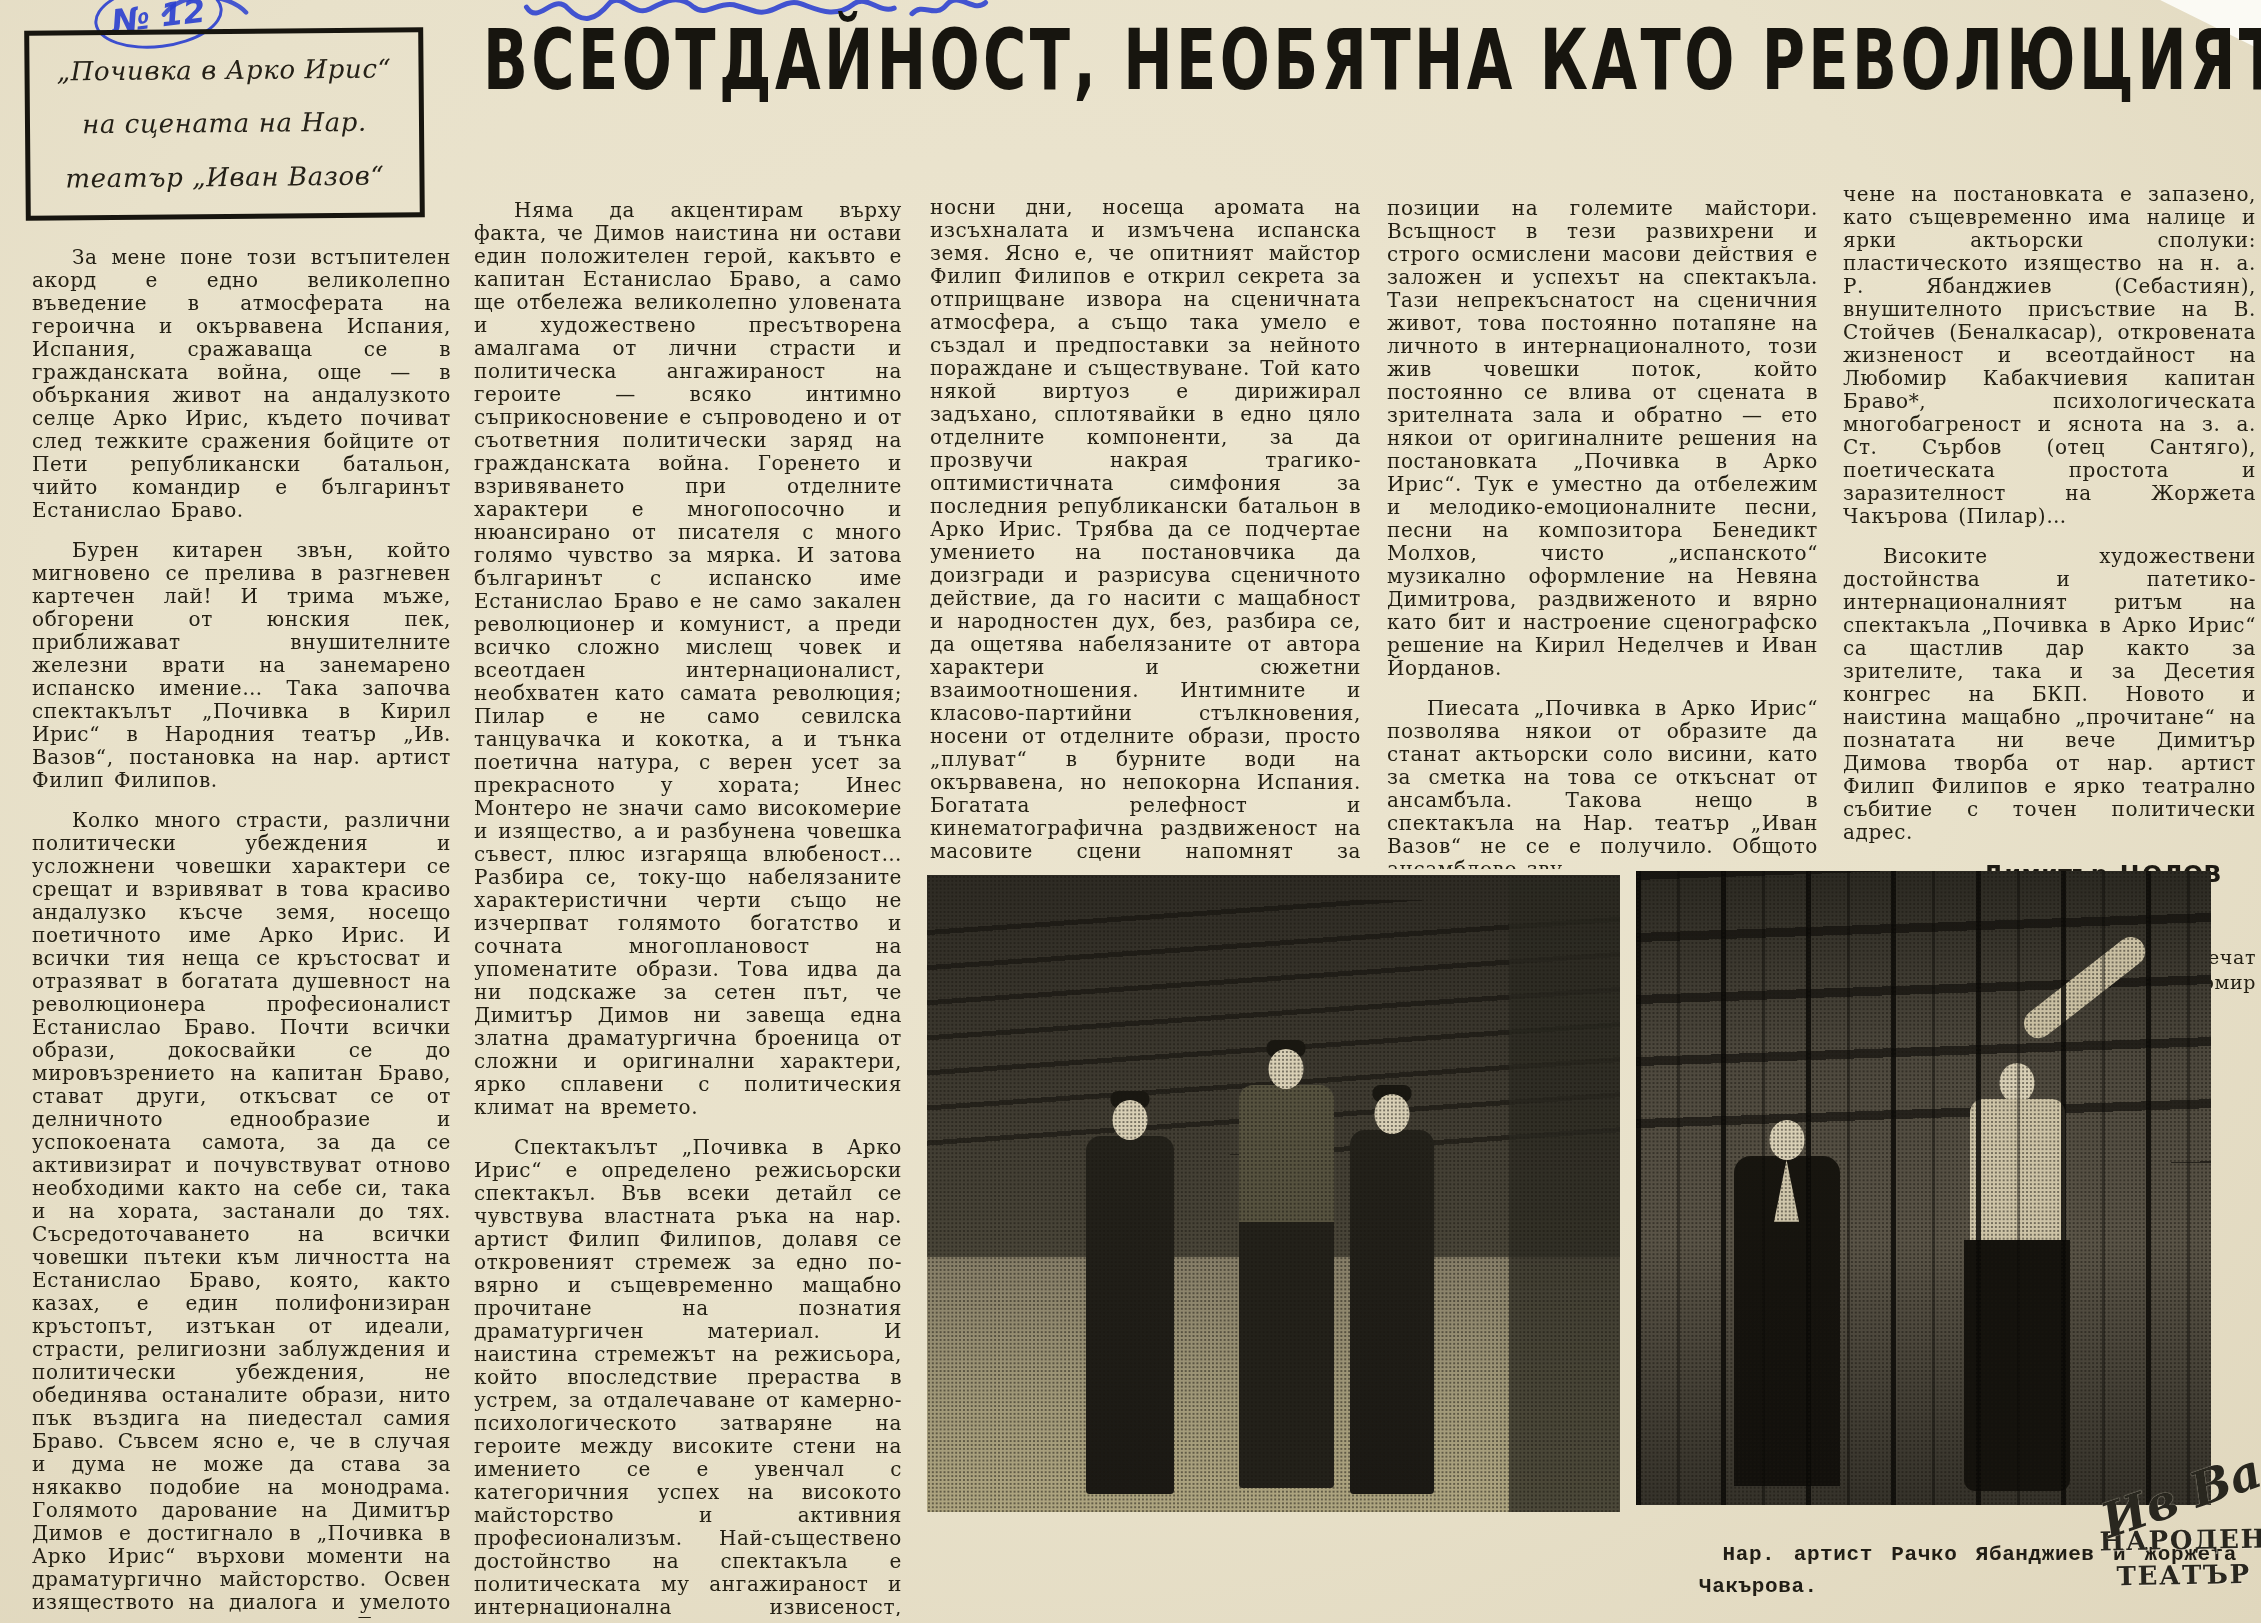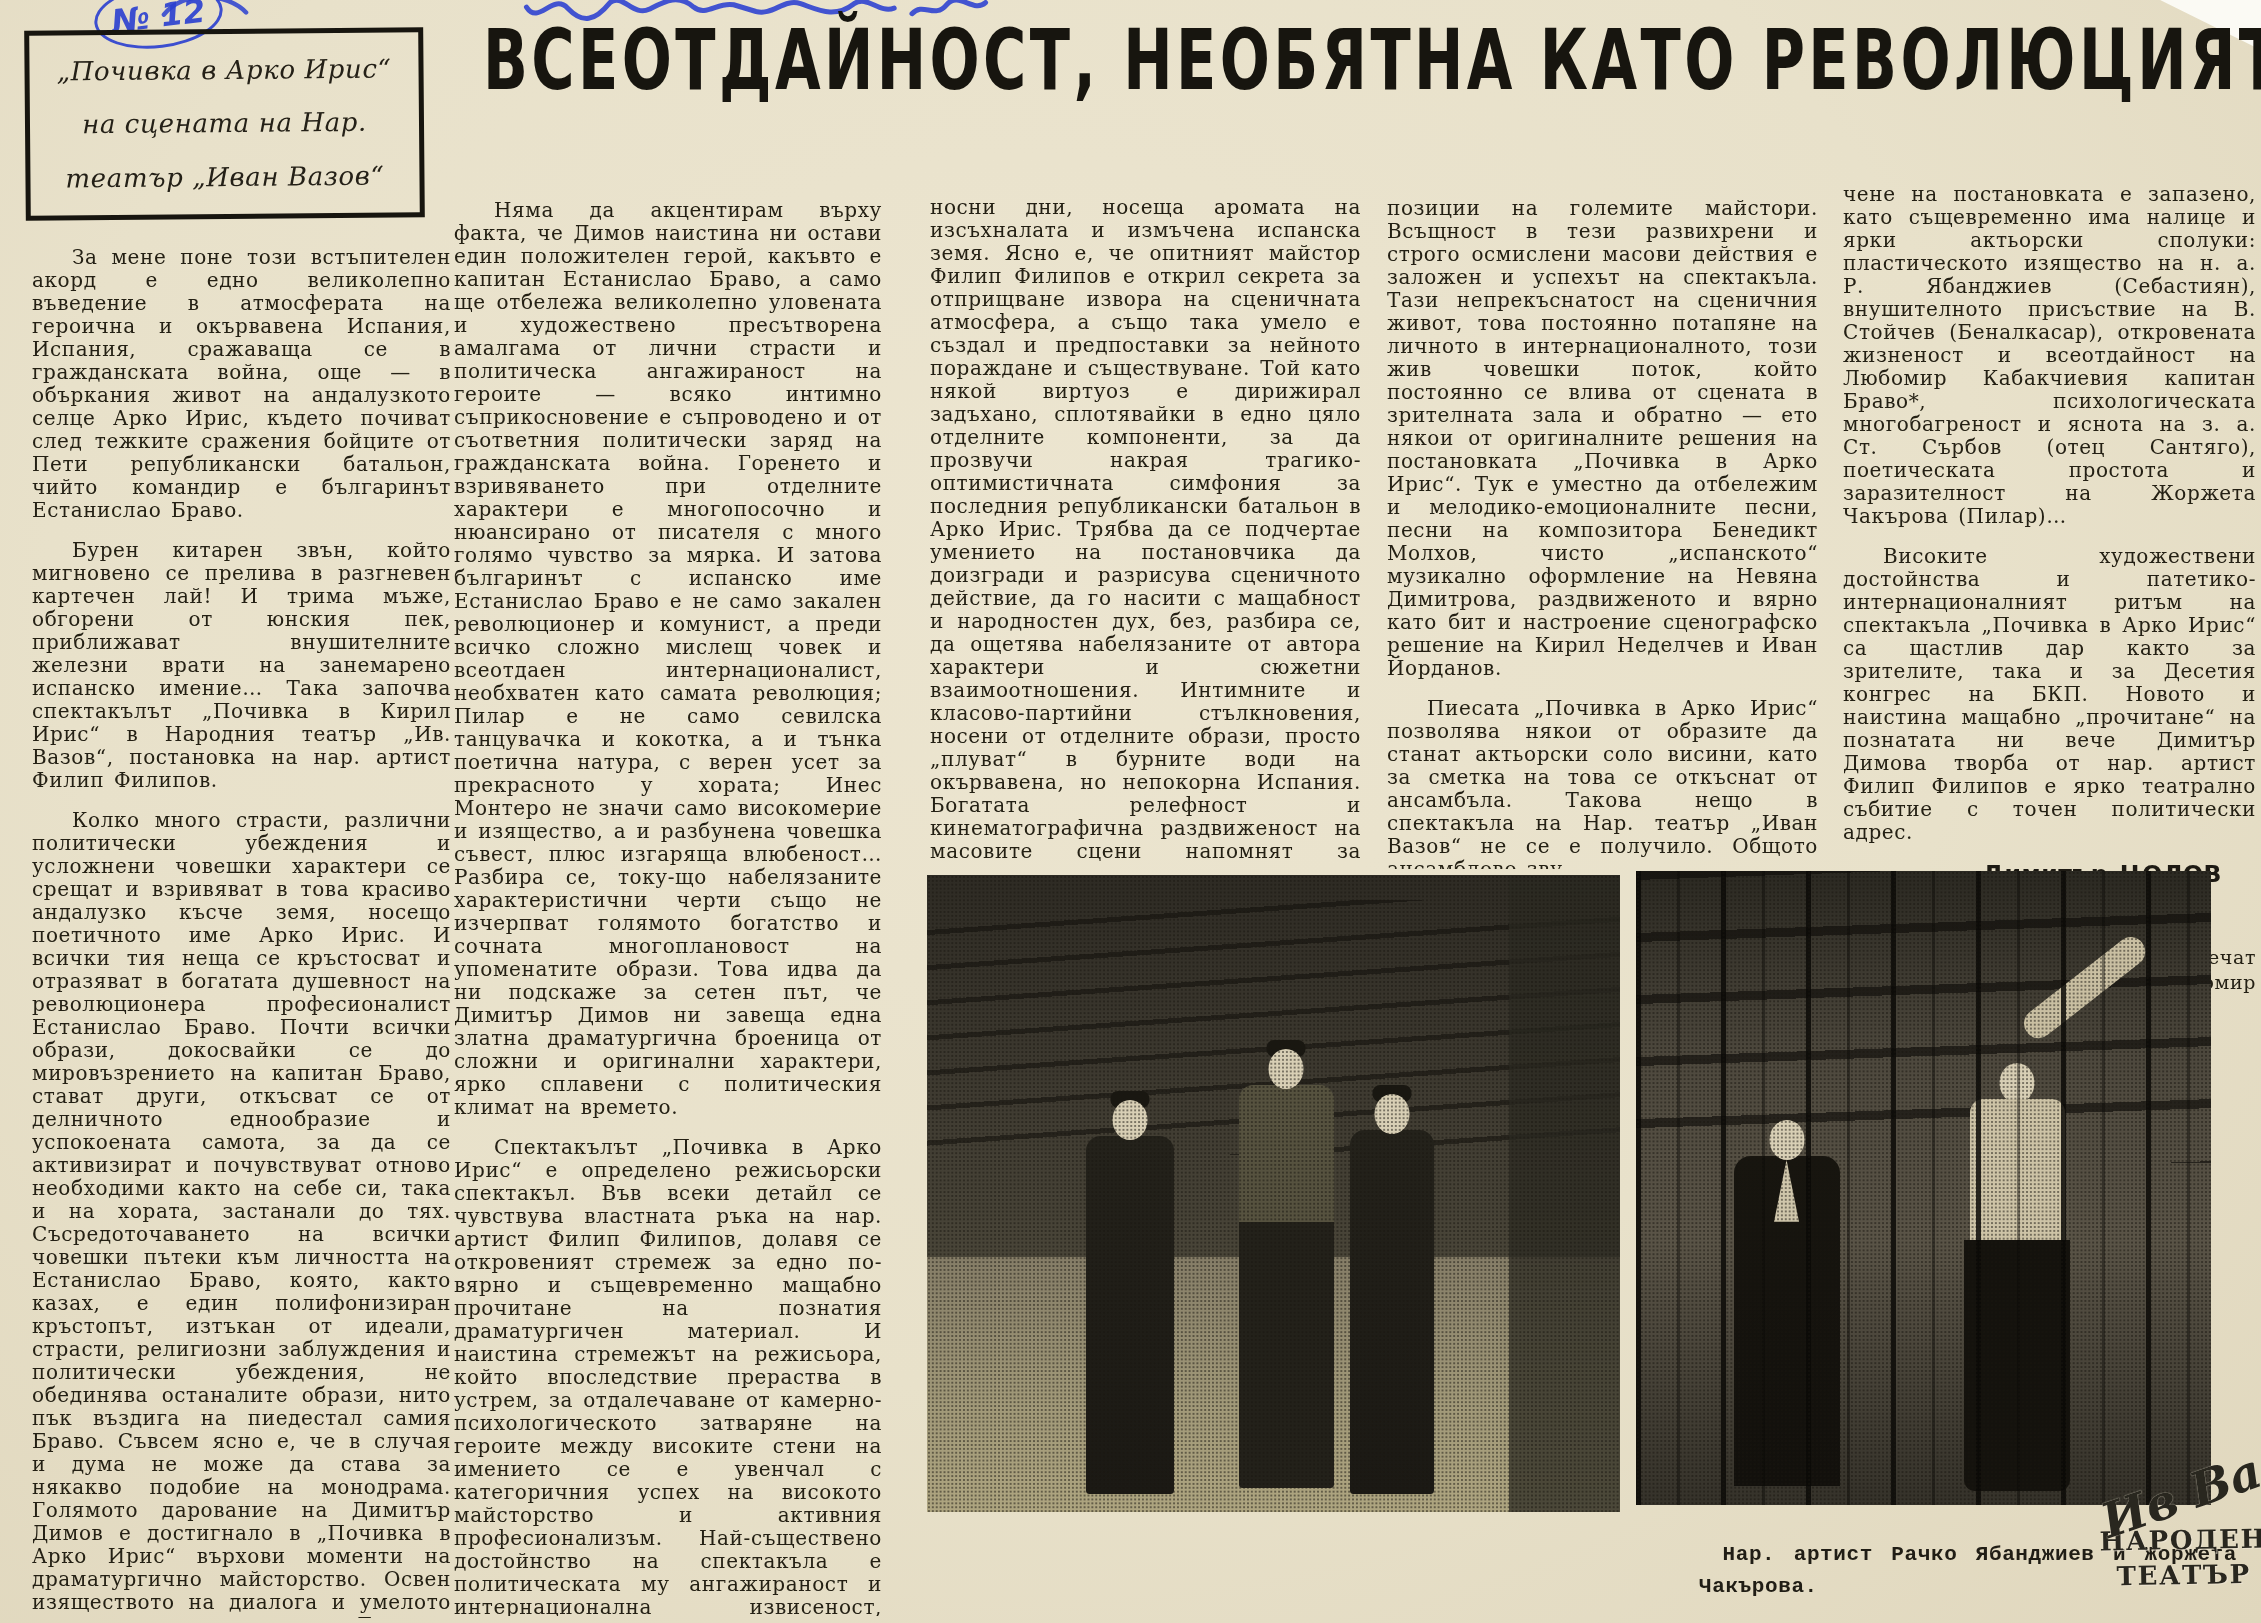--- a/index.html
+++ b/index.html
@@ -35,21 +35,21 @@
   }
   .lead-box-text{
     font-style:italic; font-size:26px; line-height:2.05; text-align:center;
     color:#242017; letter-spacing:0.6px;
   }
   .col{position:absolute; text-align:justify; font-size:20px; line-height:23px;
     letter-spacing:0.6px; word-spacing:2.8px; color:#242014;}
   .col .para{margin:0 0 17px 0; text-indent:40px;}
   .col .para.no-indent{text-indent:0;}
   .col-1{left:32px;  top:246px; width:419px; height:1372px; overflow:hidden;}
-  .col-2{left:454px; top:199px; width:428px; height:1417px; overflow:hidden;}
+  .col-2{left:474px; top:199px; width:428px; height:1417px; overflow:hidden;}
   .col-3{left:930px;top:196px; width:431px; height:669px; overflow:hidden;}
   .col-4{left:1387px;top:197px; width:431px; height:672px; overflow:hidden;}
   .col-5{left:1843px;top:183px; width:413px;}
   .signature{font-family:"DejaVu Sans", sans-serif; font-weight:bold; font-size:23.5px;
     text-align:right; padding-right:34px; margin-top:19px; color:#1d1a13;}
   .divider{width:213px; height:7.3px; background:#1d1a13; margin:29px 0 22.4px 0;}
   .footnote{font-size:19px; line-height:25px; text-align:justify; text-indent:34px;
     letter-spacing:0.6px; color:#242014;}
   
   .photo{position:absolute; overflow:hidden; background:#3a372f;

